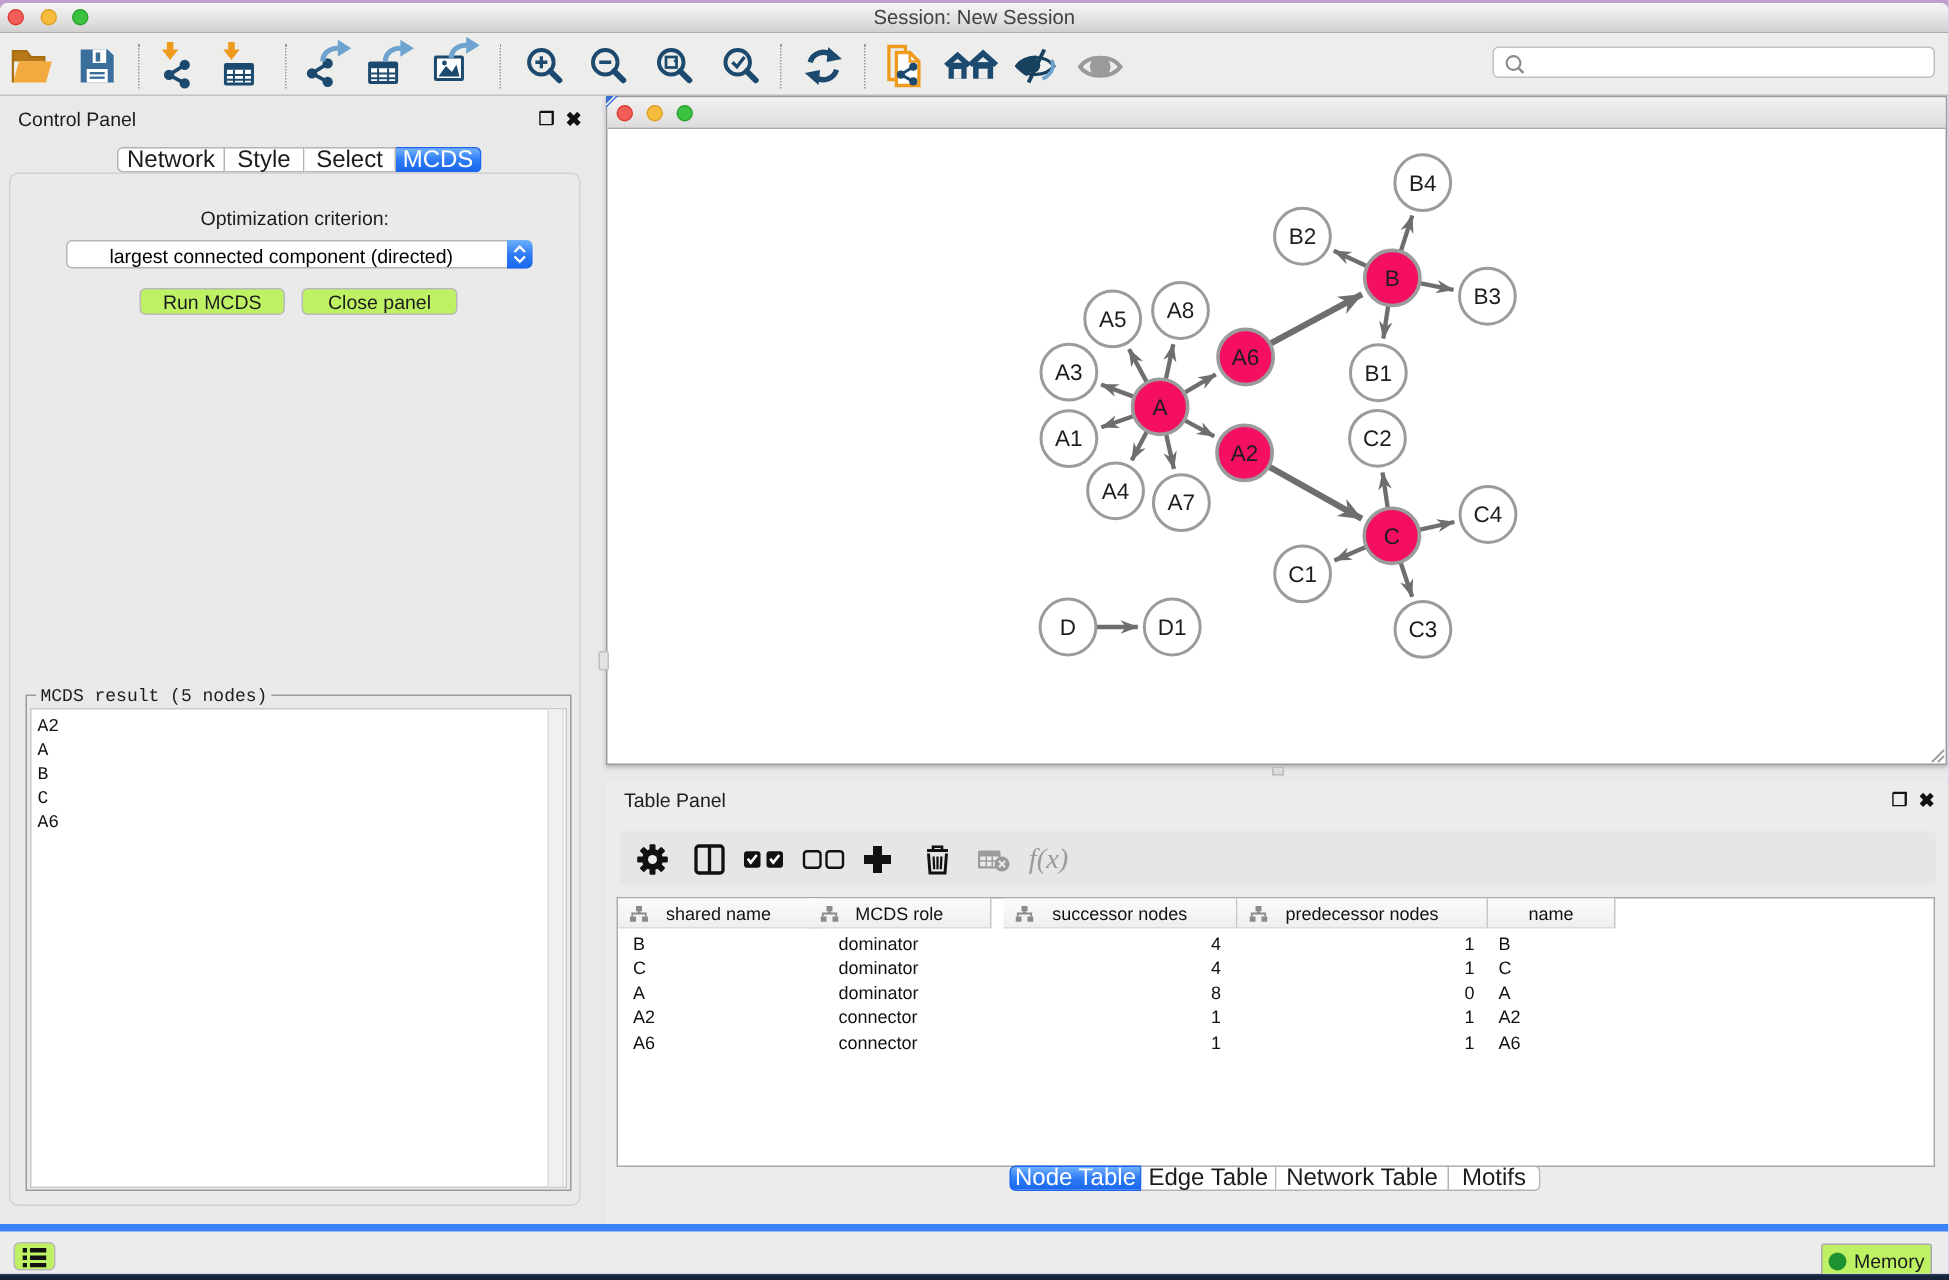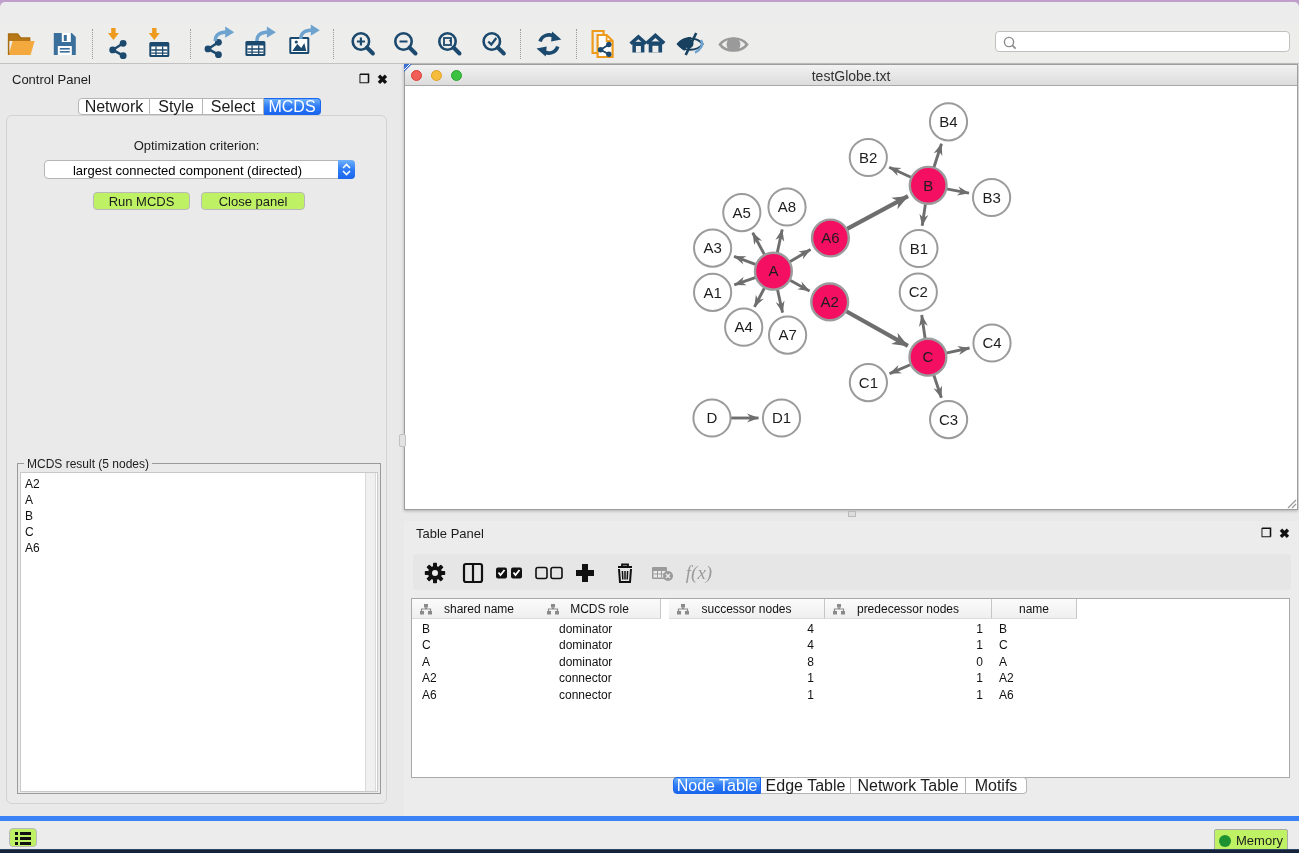--- a/index.html
+++ b/index.html
@@ -42,20 +42,26 @@
   .td { position:absolute; font-size:12px; color:#111; height:16px; line-height:16px; }
   
   
   #status { position:absolute; left:0; top:814px; width:1299px; height:33px; background:#ececec; border-top:5px solid #3b82f6; }
   #deskstrip { position:fixed; left:0; top:849px; width:1299px; height:4px; background:#16233a; border-top:1px solid #2c4763; z-index:50; }
   .winbtns { position:absolute; font-weight:bold; color:#111; }
 </style>
 </head>
 <body>
 <div id="app">
+  <div id="titlebar">
+    <div class="tl" style="left:5px; background:#f25f58; border:1px solid #da3e36;"></div>
+    <div class="tl" style="left:27px; background:#f6bc3e; border:1px solid #dfa023;"></div>
+    <div class="tl" style="left:48px; background:#3cc241; border:1px solid #29a32e;"></div>
+    <div class="title">Session: New Session</div>
+  </div>
   <div id="toolbar">
     <div class="tsep" style="left:92px"></div>
     <div class="tsep" style="left:190px"></div>
     <div class="tsep" style="left:333px"></div>
     <div class="tsep" style="left:520px"></div>
     <div class="tsep" style="left:576px"></div>
     <svg id="tbicons" width="1299" height="41" style="position:absolute;left:0;top:0">
 <g transform="translate(21.6,21)">
           <path d="M-13,-10 L-4,-10 L-1,-6 L8,-6 L8,-3 L-13,-3 z" fill="#b97817"></path>
 <path d="M-13,11 L-9,-3 L13,-3 L9,11 z" fill="#f3a93d"></path>
@@ -219,38 +225,37 @@
         <div style="position:absolute; right:-1px; top:-1px; width:17px; height:19px; background:linear-gradient(#6fb1fc,#2f7cf6 50%,#1a66ee); border-radius:0 4px 4px 0;">
           <svg width="17" height="19" viewBox="0 0 17 19">
               <path d="M5 8 L8.5 4.5 L12 8" fill="none" stroke="#fff" stroke-width="1.6"></path>
               <path d="M5 11 L8.5 14.5 L12 11" fill="none" stroke="#fff" stroke-width="1.6"></path>
             </svg>
         </div>
       </div>
       <div style="position:absolute; left:0; right:0; top:22px; text-align:center; font-size:13px; color:#1c1c1c;">Optimization criterion:</div>
       <div class="btn" style="left:86px; top:76px; width:97px; height:18px; line-height:17px;">Run MCDS</div>
       <div class="btn" style="left:194px; top:76px; width:104px; height:18px; line-height:17px;">Close panel</div>
-      <div id="grp" style="left:10px; top:347px; width:364px; height:331px;">
+      <div id="grp" style="left:10px; top:347px; width:364px; height:331px;font-family:Liberation Mono, monospace;">
         <div class="lbl">MCDS result (5 nodes)</div>
         <div id="grplist">
           <div style="padding:3px 0 0 4px; line-height:16px;">A2<br>A<br>B<br>C<br>A6</div>
           <div class="sb"></div>
         </div>
       </div>
     </div>
   </div>
 
   <div id="desk">
     <div style="position:absolute; left:3.5px; top:370px; width:7px; height:13px; background:#e2e2e2; border:1px solid #c0c0c0; border-radius:2px; z-index:5;"></div>
     <div id="nwin">
       <div class="tb">
         <div class="tl" style="left:6px; top:5px; background:#f25f58; border:1px solid #da3e36;"></div>
         <div class="tl" style="left:26px; top:5px; background:#f6bc3e; border:1px solid #dfa023;"></div>
         <div class="tl" style="left:46px; top:5px; background:#3cc241; border:1px solid #29a32e;"></div>
-        <div class="title">testGlobe.txt</div>
       </div>
       <svg width="8" height="8" style="position:absolute;left:-1px;top:-1px" viewBox="0 0 8 8">
           <path d="M0,0 L8,0 L0,8 z" fill="#3b6fd0"></path>
           <path d="M0,6 L6,0" stroke="#fff" stroke-width="1"></path>
         </svg>
 <svg width="12" height="12" style="position:absolute;right:0;bottom:0" viewBox="0 0 12 12">
           <g stroke="#9b9b9b" stroke-width="1.2">
             <line x1="3" y1="11" x2="11" y2="3"></line>
             <line x1="7" y1="11" x2="11" y2="7"></line>
           </g>

